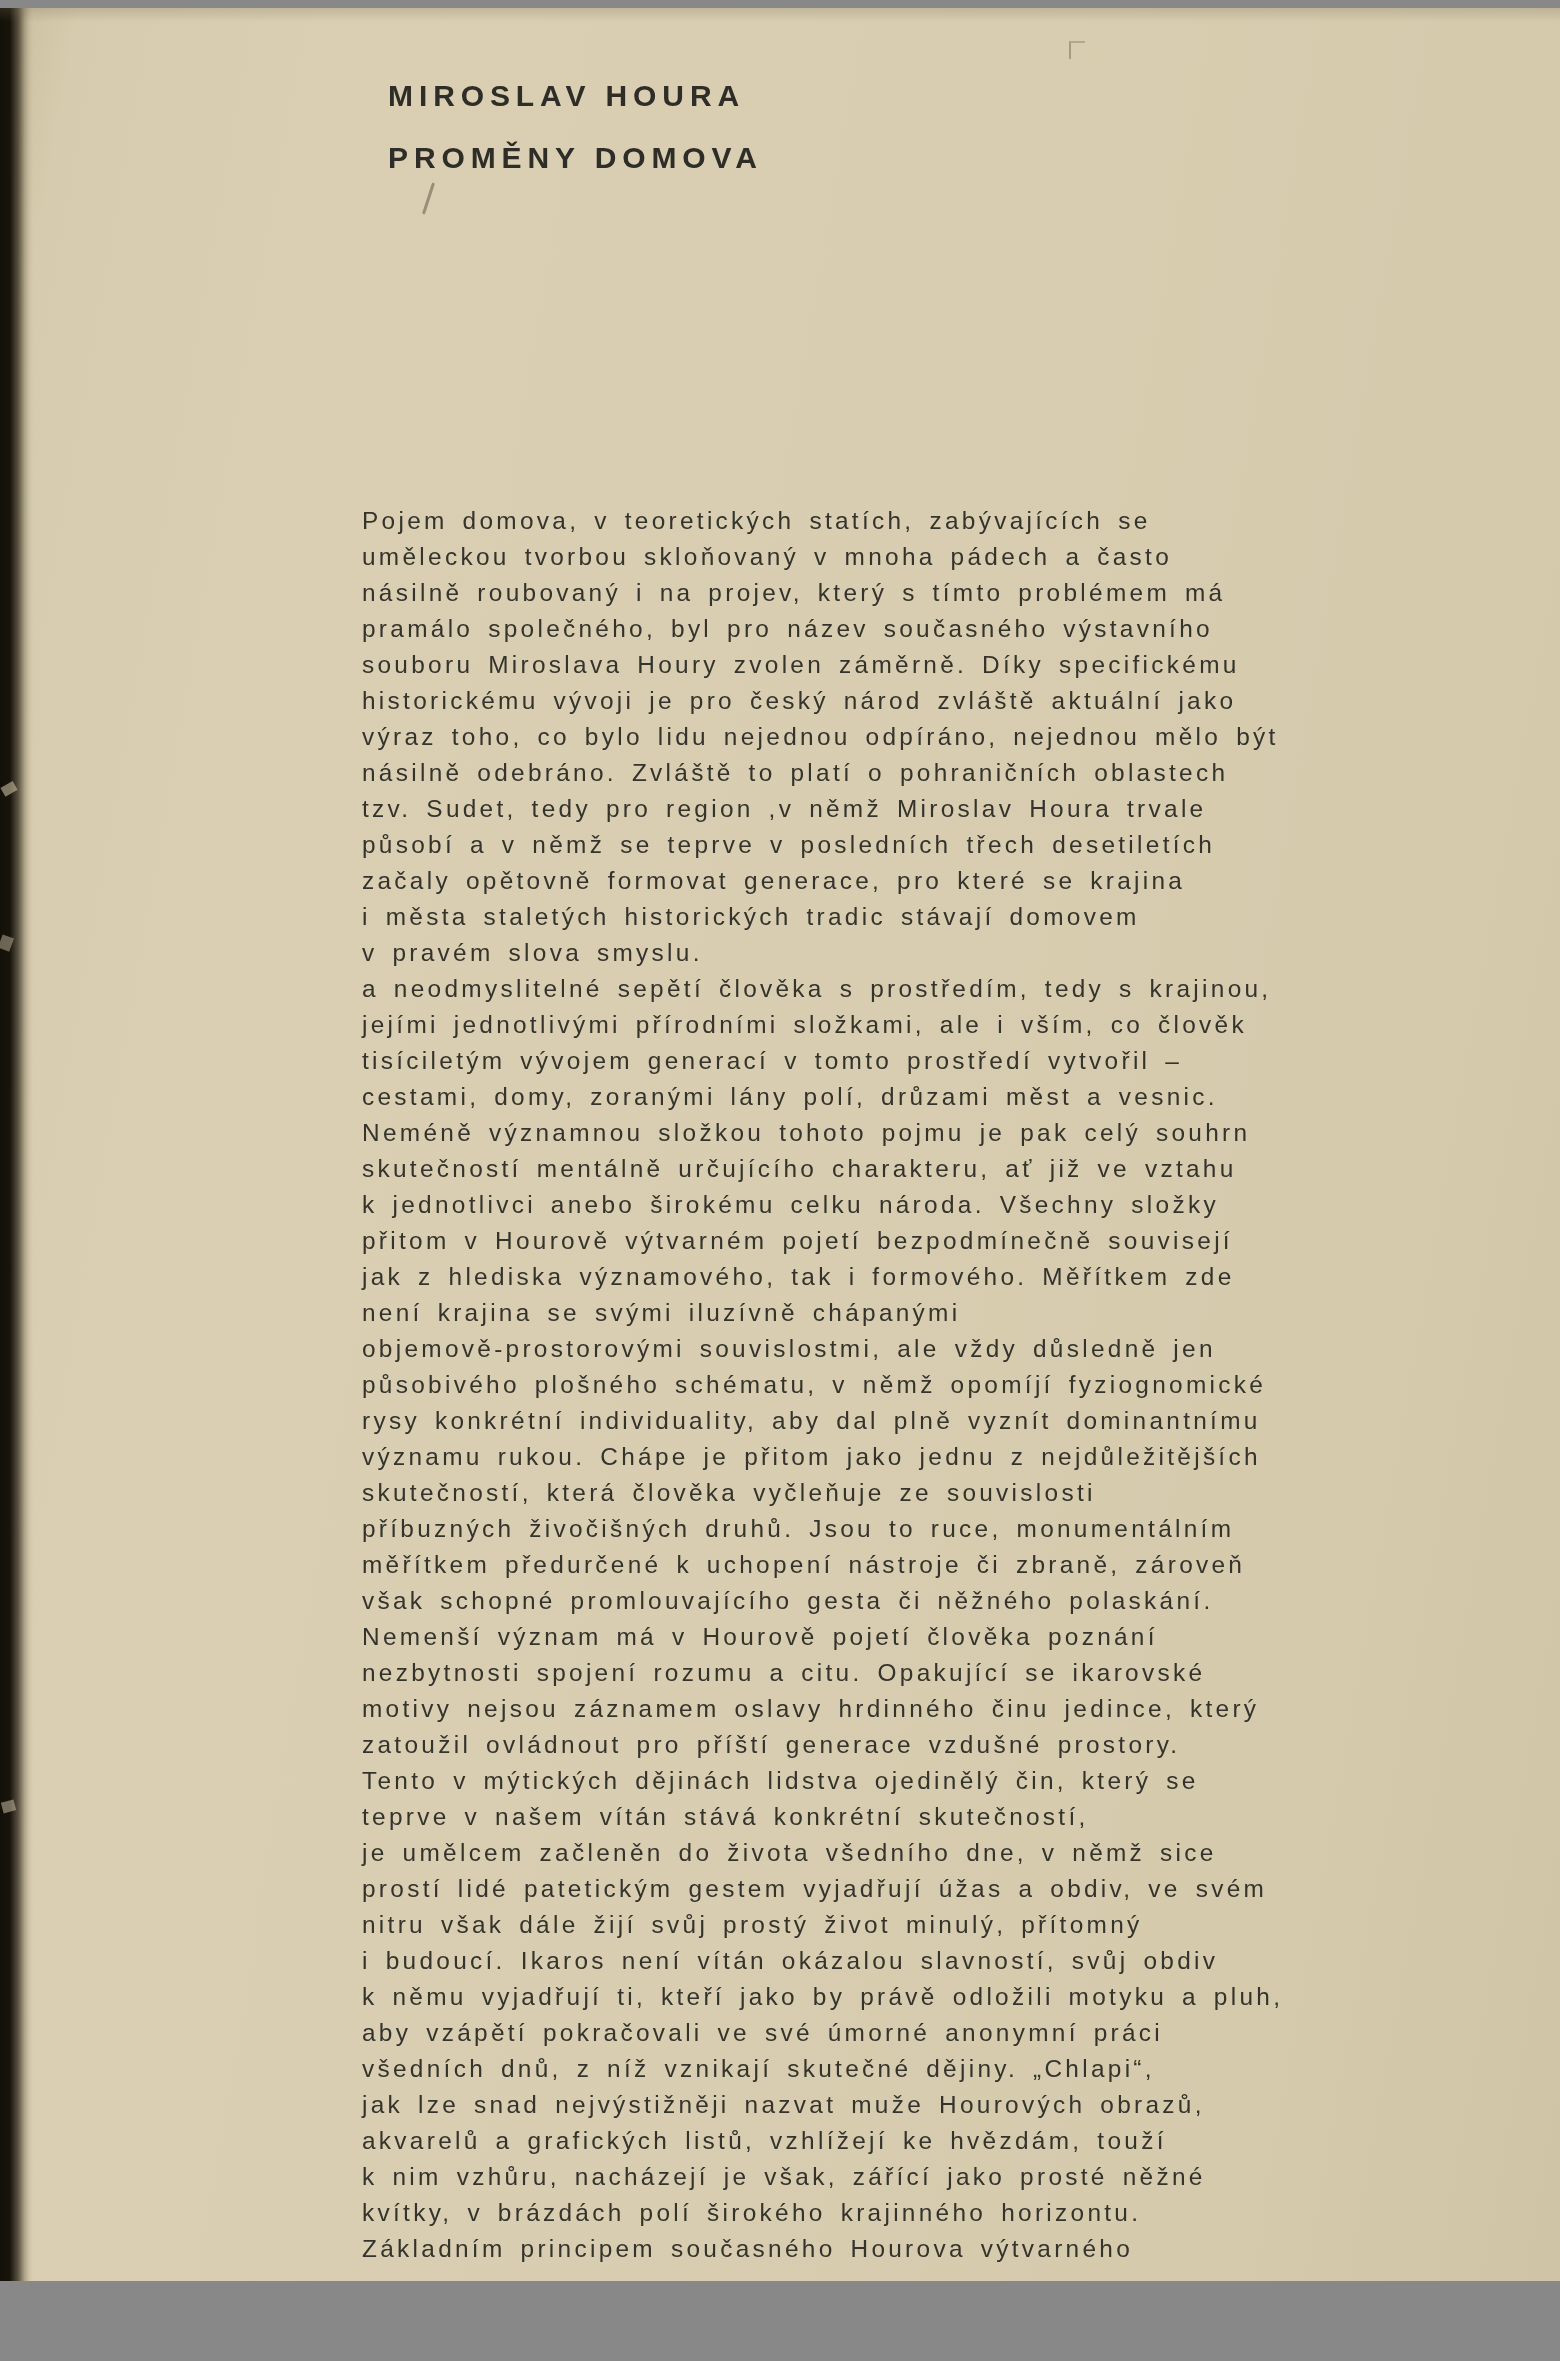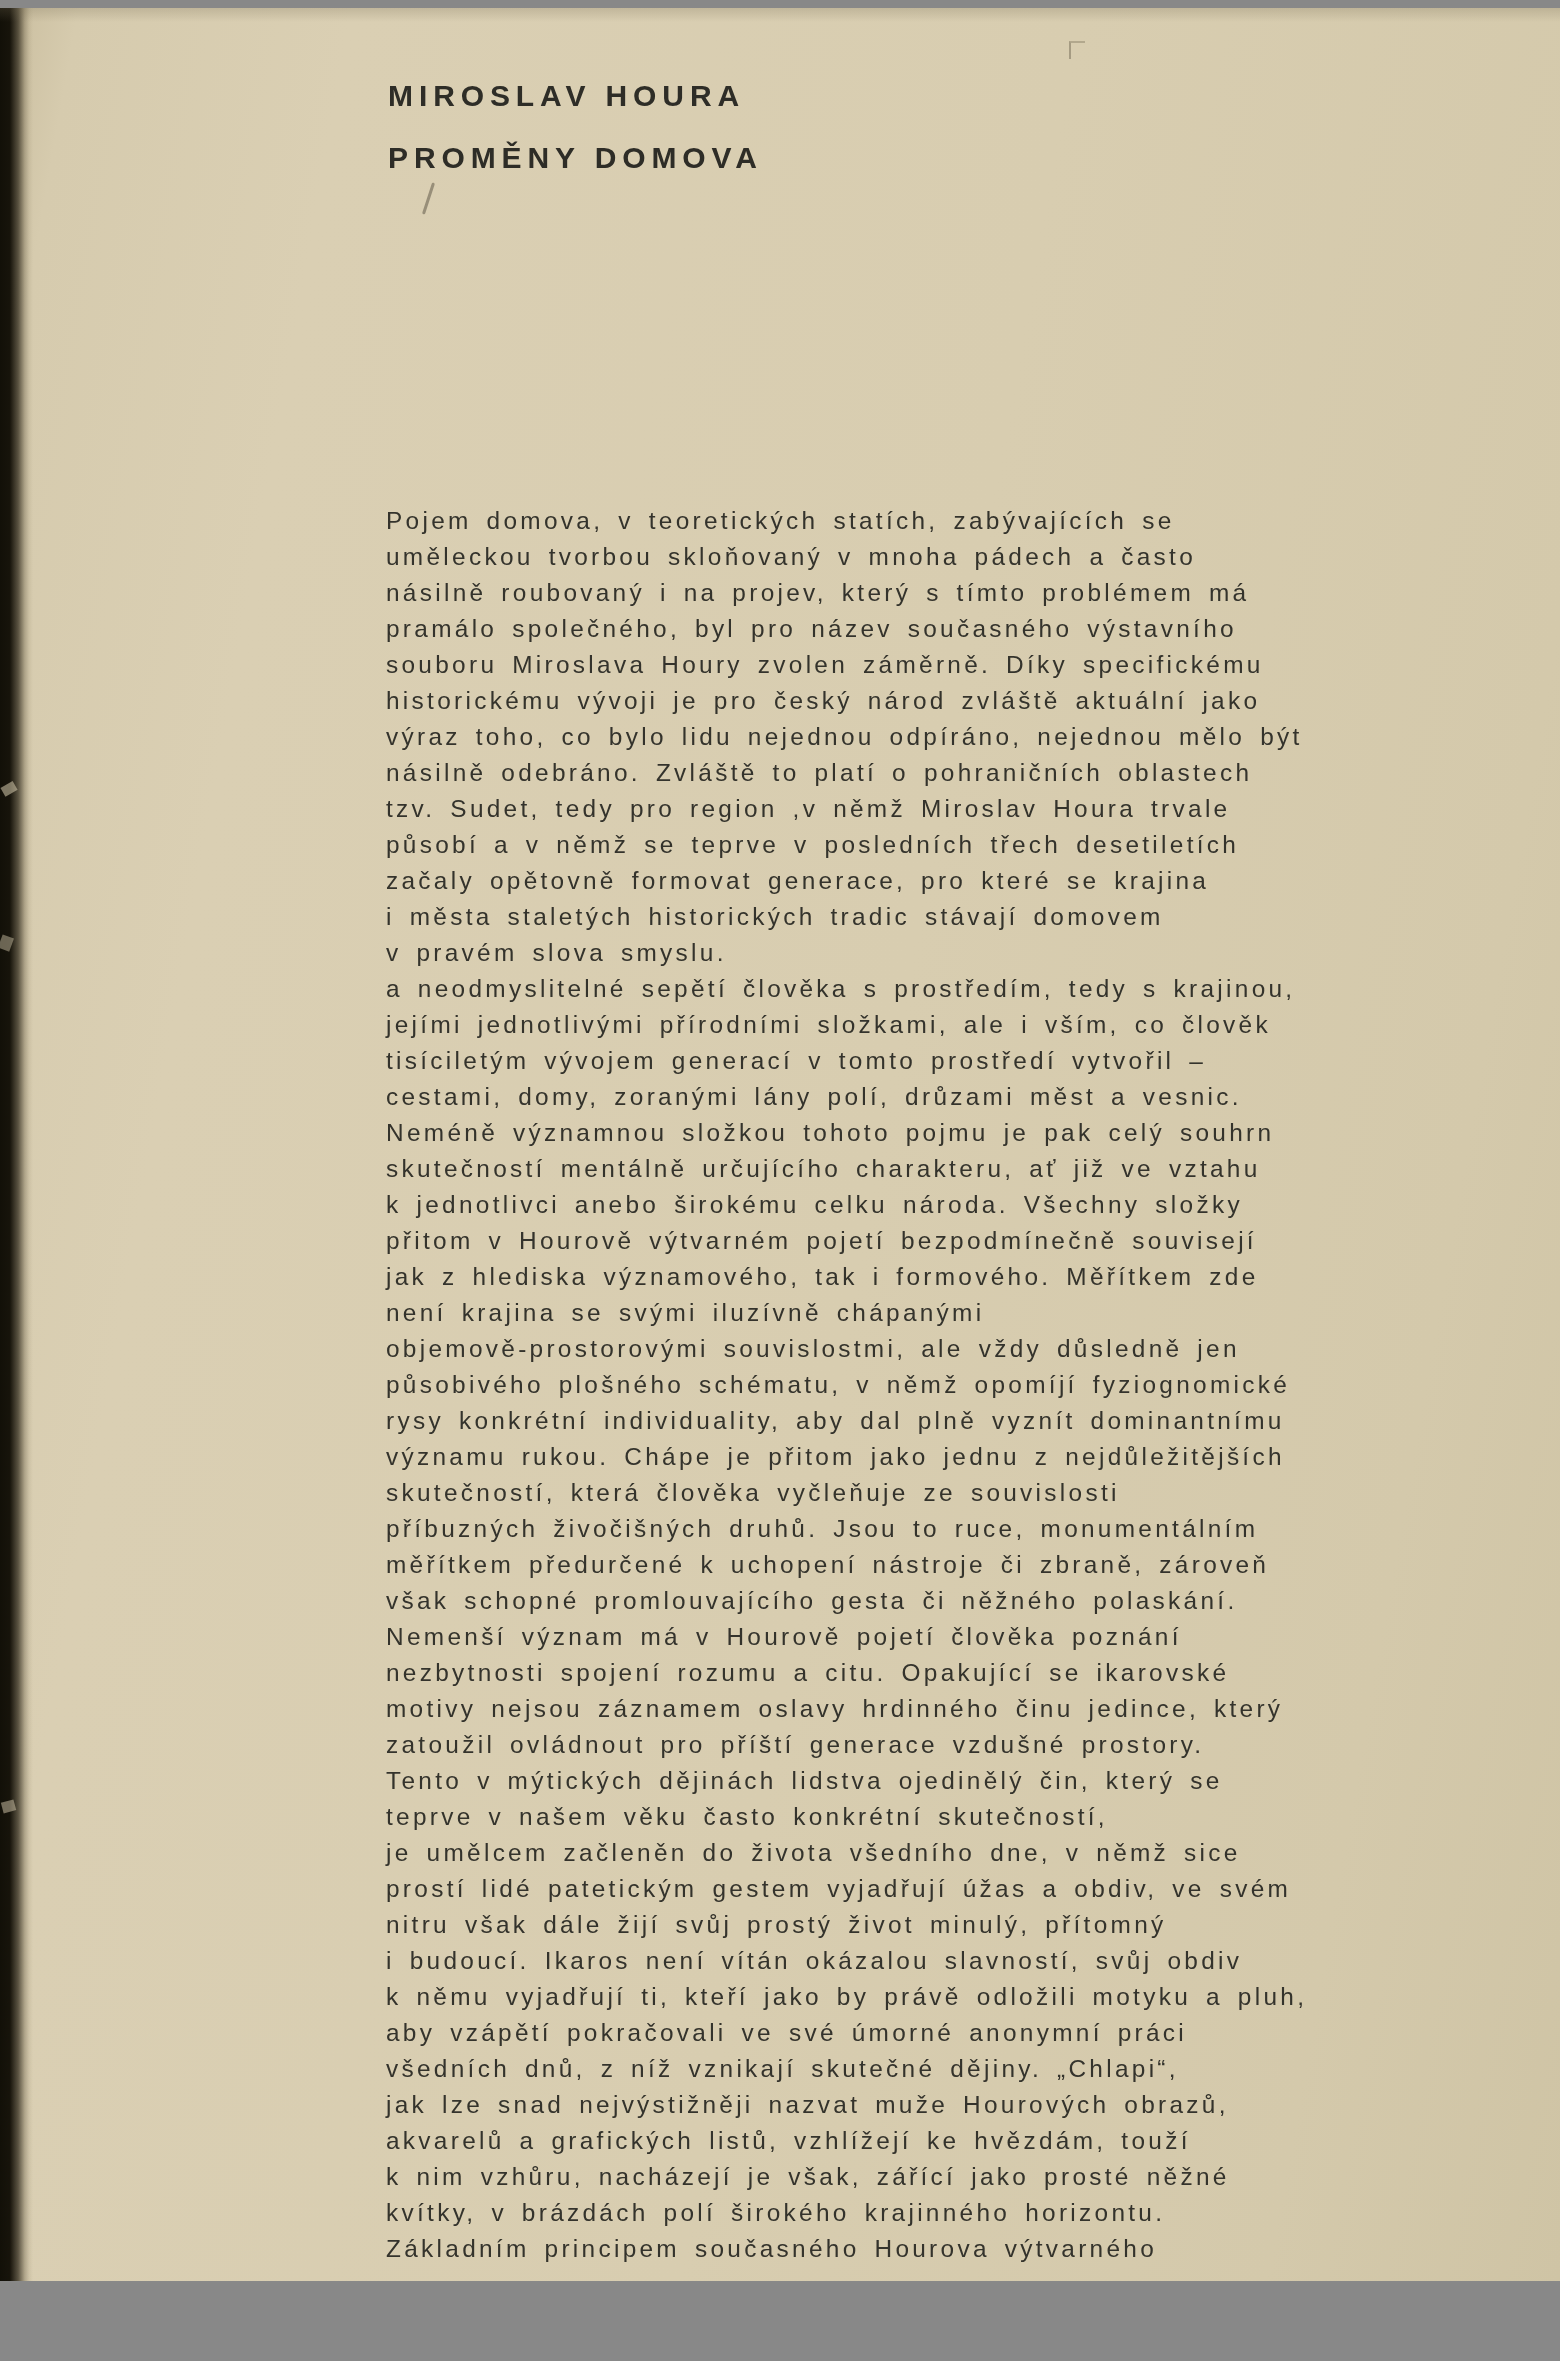--- a/index.html
+++ b/index.html
@@ -50,21 +50,21 @@
   }
   .title-line {
     font-size: 30px;
     font-weight: bold;
     letter-spacing: 5.9px;
     line-height: 62px;
     white-space: nowrap;
   }
   .body-text {
     position: absolute;
-    left: 386px;
+    left: 362px;
     top: 495px;
     width: 1083px;
     color: #34332c;
   }
   .body-text .line {
     font-size: 24.4px;
     line-height: 36px;
     letter-spacing: 3.3px;
     word-spacing: 4.9px;
     white-space: nowrap;
@@ -165,21 +165,21 @@
       <div class="line">významu rukou. Chápe je přitom jako jednu z nejdůležitějších</div>
       <div class="line">skutečností, která člověka vyčleňuje ze souvislosti</div>
       <div class="line">příbuzných živočišných druhů. Jsou to ruce, monumentálním</div>
       <div class="line">měřítkem předurčené k uchopení nástroje či zbraně, zároveň</div>
       <div class="line">však schopné promlouvajícího gesta či něžného polaskání.</div>
       <div class="line">Nemenší význam má v Hourově pojetí člověka poznání</div>
       <div class="line">nezbytnosti spojení rozumu a citu. Opakující se ikarovské</div>
       <div class="line">motivy nejsou záznamem oslavy hrdinného činu jedince, který</div>
       <div class="line">zatoužil ovládnout pro příští generace vzdušné prostory.</div>
       <div class="line">Tento v mýtických dějinách lidstva ojedinělý čin, který se</div>
-      <div class="line">teprve v našem věku často konkrétní skutečností,</div>
+      <div class="line">teprve v našem vítán stává konkrétní skutečností,</div>
       <div class="line">je umělcem začleněn do života všedního dne, v němž sice</div>
       <div class="line">prostí lidé patetickým gestem vyjadřují úžas a obdiv, ve svém</div>
       <div class="line">nitru však dále žijí svůj prostý život minulý, přítomný</div>
       <div class="line">i budoucí. Ikaros není vítán okázalou slavností, svůj obdiv</div>
       <div class="line">k němu vyjadřují ti, kteří jako by právě odložili motyku a pluh,</div>
       <div class="line">aby vzápětí pokračovali ve své úmorné anonymní práci</div>
       <div class="line">všedních dnů, z níž vznikají skutečné dějiny. „Chlapi“,</div>
       <div class="line">jak lze snad nejvýstižněji nazvat muže Hourových obrazů,</div>
       <div class="line">akvarelů a grafických listů, vzhlížejí ke hvězdám, touží</div>
       <div class="line">k nim vzhůru, nacházejí je však, zářící jako prosté něžné</div>

